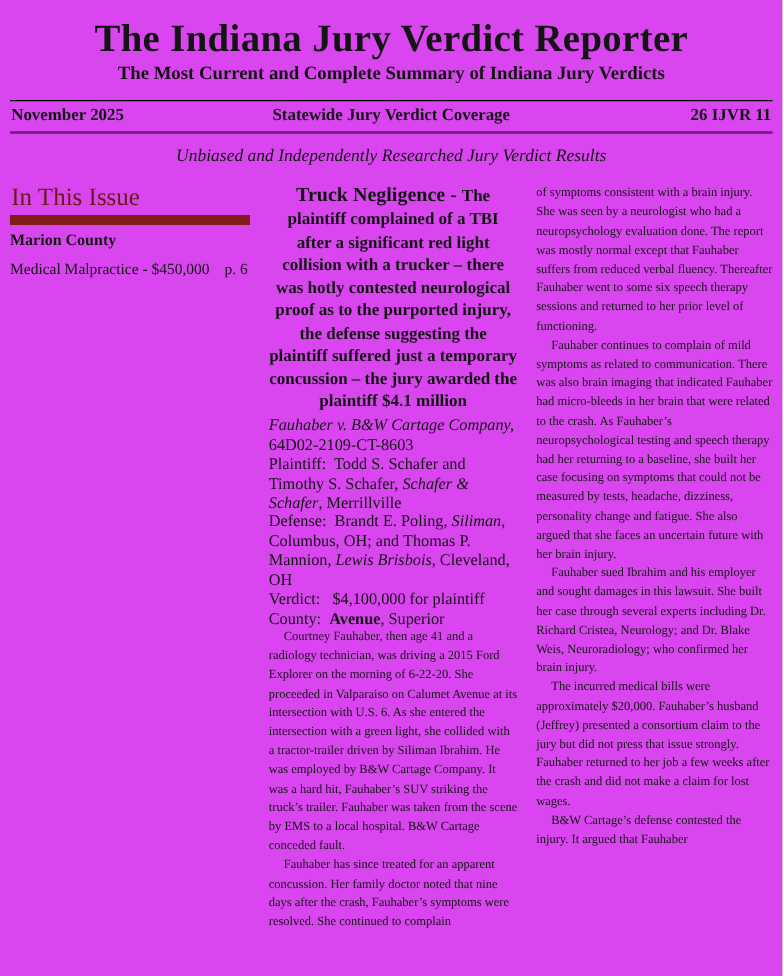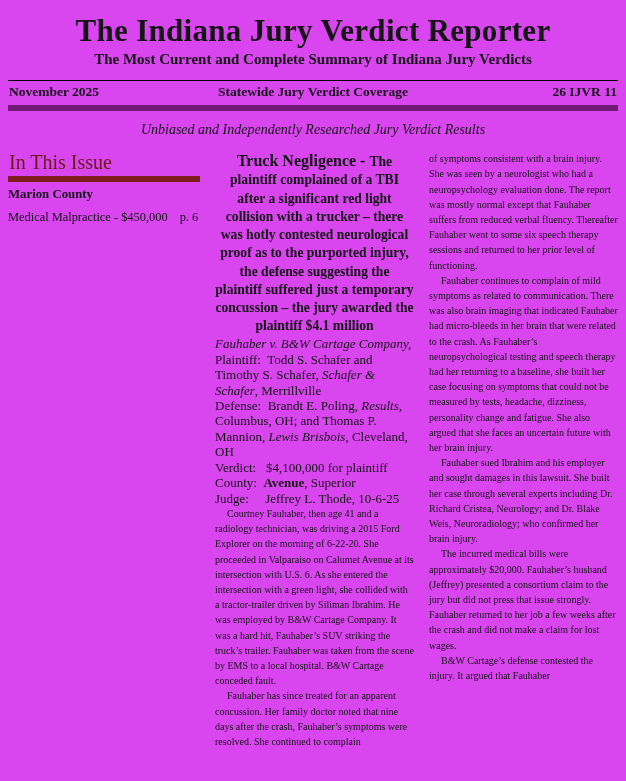--- a/index.html
+++ b/index.html
@@ -11,35 +11,35 @@
   }
   
   .masthead{text-align:center;}
   .pub-title{
     margin:6px 0 3px 0;font-size:31px;font-weight:bold;
     letter-spacing:0.3px;line-height:1.1;
   }
   .pub-subtitle{font-size:15px;font-weight:600;margin:2px 0 12px 0;}
   .info-bar{
     display:grid;grid-template-columns:1fr auto 1fr;align-items:baseline;
-    border-top:1px solid #000;border-bottom:6px solid #701a75;
+    border-top:1px solid #000;border-bottom:2px solid #701a75;
     padding:3px 1px 5px 1px;font-weight:bold;font-size:13.5px;text-align:left;
   }
   .info-bar .mid{text-align:left;}
   .info-bar .right{text-align:right;}
   .tagline{font-style:italic;font-size:14px;margin:11px 0 13px 0;text-align:center;}
   
   .columns{display:flex;gap:15px;align-items:flex-start;}
   .col-left{width:192px;flex:none;}
   .col-mid{width:199px;flex:none;}
   .col-right{flex:1;min-width:0;}
   
   .issue-heading{
     font-size:20px;font-weight:normal;margin:0 0 5px 0;padding:0 0 3px 1px;
-    border-bottom:6px solid #7f1d1d;line-height:1.1;
+    border-bottom:8px solid #7f1d1d;line-height:1.1;
   }
   .county{font-weight:bold;font-size:12.8px;line-height:15px;}
   .case-row{
     display:flex;justify-content:space-between;align-items:baseline;
     font-size:12.4px;line-height:15px;padding-right:2px;
   }
   .case-row .case-label{white-space:nowrap;}
   .case-row .page{white-space:nowrap;margin-left:4px;}
   
   .headline{font-weight:bold;line-height:1.14;margin:1px 0 2px 0;text-align:center;}
@@ -79,25 +79,25 @@
             <span class="page">p. 6</span>
           </div>
         </div>
 
     </div>
 
     <div class="col-mid">
       <div class="headline"><span class="headline-lead">Truck Negligence - </span><span class="headline-rest">The plaintiff complained of a TBI after a significant red light collision with a trucker – there was hotly contested neurological proof as to the purported injury, the defense suggesting the plaintiff suffered just a temporary concussion – the jury awarded the plaintiff $4.1 million</span></div>
       <div id="case-lines">
           <div class="case-line"><span class="i ">Fauhaber v. B&amp;W Cartage Company,</span></div>
+          <div class="case-line"><span>64D02-2109-CT-8603</span></div>
           <div class="case-line"><span>Plaintiff:  Todd S. Schafer and Timothy S. Schafer, </span><span class="i ">Schafer &amp; Schafer</span><span>, Merrillville</span></div>
-          <div class="case-line"><span>Defense:  Brandt E. Poling, </span><span class="i ">Results</span><span>, Columbus, OH; and Thomas P. Mannion, </span><span class="i ">Lewis Brisbois</span><span>, Cleveland, OH</span></div>
+          <div class="case-line"><span>Defense:  Brandt E. Poling, </span><span class="i ">Siliman</span><span>, Columbus, OH; and Thomas P. Mannion, </span><span class="i ">Lewis Brisbois</span><span>, Cleveland, OH</span></div>
           <div class="case-line"><span>Verdict:   $4,100,000 for plaintiff</span></div>
           <div class="case-line"><span>County:  </span><span class="b">Avenue</span><span>, Superior</span></div>
-          <div class="case-line"><span>Judge:     Jeffrey L. Thode, 10-6-25</span></div>
         </div>
       <div id="col2-paras">
           <p class="para indent">Courtney Fauhaber, then age 41 and a radiology technician, was driving a 2015 Ford Explorer on the morning of 6-22-20. She proceeded in Valparaiso on Calumet Avenue at its intersection with U.S. 6. As she entered the intersection with a green light, she collided with a tractor-trailer driven by Siliman Ibrahim. He was employed by B&amp;W Cartage Company. It was a hard hit, Fauhaber’s SUV striking the truck’s trailer. Fauhaber was taken from the scene by EMS to a local hospital. B&amp;W Cartage conceded fault.</p>
           <p class="para indent">Fauhaber has since treated for an apparent concussion. Her family doctor noted that nine days after the crash, Fauhaber’s symptoms were resolved. She continued to complain</p>
         </div>
     </div>
 
     <div class="col-right">
       <div id="col3-paras">
           <p class="para">of symptoms consistent with a brain injury. She was seen by a neurologist who had a neuropsychology evaluation done. The report was mostly normal except that Fauhaber suffers from reduced verbal fluency. Thereafter Fauhaber went to some six speech therapy sessions and returned to her prior level of functioning.</p>

